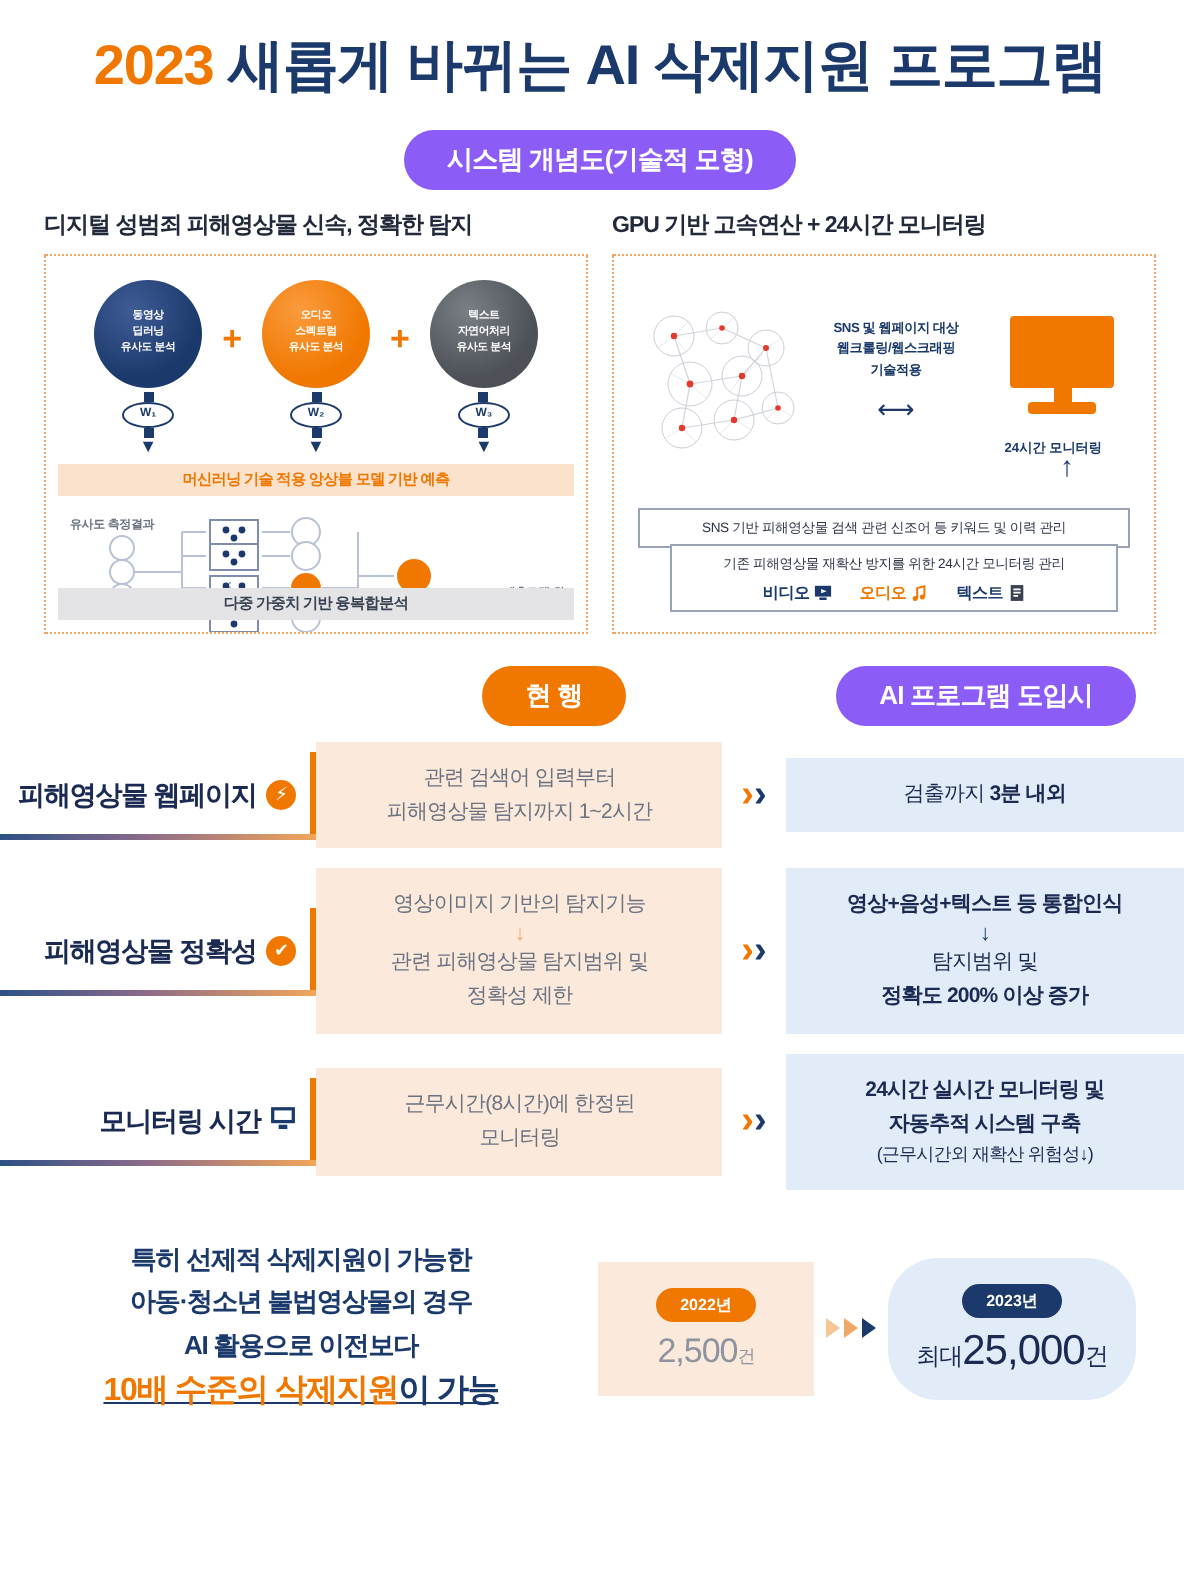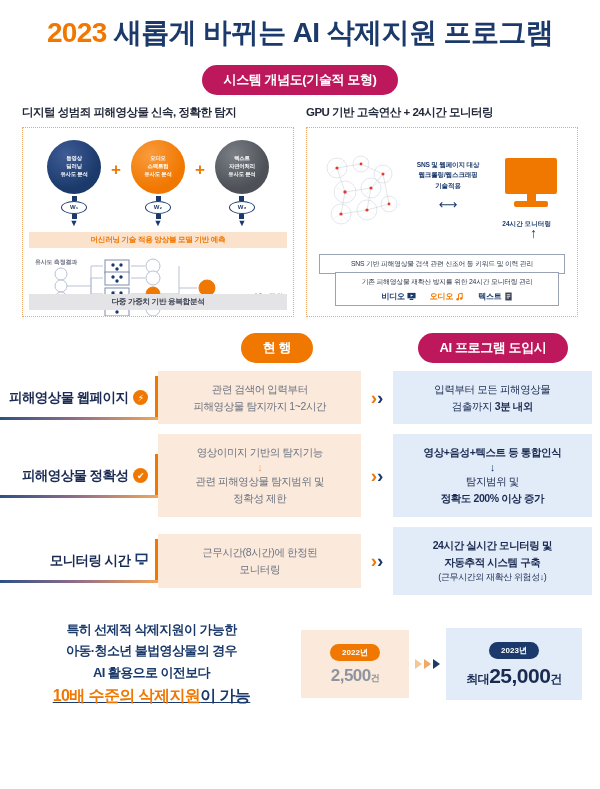--- a/index.html
+++ b/index.html
@@ -18,21 +18,21 @@
   .title { font-size: 28px; font-weight: 700; letter-spacing: -0.6px; line-height: 1.1; white-space: nowrap; }
   .title .orange { color: #f07800; }
   .title .navy { color: #1b3a6b; }
 
   
   .pill {
     display: inline-block; border-radius: 999px; color: #fff;
     font-size: 13px; font-weight: 700; padding: 6px 22px; letter-spacing: -0.4px;
     white-space: nowrap;
   }
-  .pill.navy { background: #be185d; }
+  .pill.navy { background: #8b5cf6; }
   .pill.orange { background: #f07800; }
   .concept-pill-wrap { text-align: center; margin-top: 16px; }
 
   
   .diagrams { display: flex; gap: 12px; padding: 10px 22px 0 22px; }
   .diagram { flex: 1; }
   .diag-head { text-align: left; font-size: 11.5px; font-weight: 700; color: #22293a; letter-spacing: -0.5px; margin-bottom: 7px; white-space: nowrap; }
   .diag-box { border: 1px dotted #f0a868; padding: 8px 6px; height: 190px; position: relative; }
 
   
@@ -45,21 +45,21 @@
   }
   .ball.b1 { background: radial-gradient(circle at 35% 28%, #3f5c96 0%, #1b3a6b 65%); }
   .ball.b2 { background: radial-gradient(circle at 35% 28%, #fa9b3d 0%, #f07800 65%); }
   .ball.b3 { background: radial-gradient(circle at 35% 28%, #7a7f86 0%, #4d5157 65%); }
   .plus { font-size: 17px; font-weight: 700; color: #f07800; margin-top: 20px; }
   .wnode { margin-top: 2px; display:flex; flex-direction:column; align-items:center; }
   .wsq { width: 5px; height: 5px; background: #1b3a6b; }
   .wellipse { width: 26px; height: 13px; border: 1px solid #1b3a6b; border-radius: 50%; display:flex; align-items:center; justify-content:center; font-size: 6px; font-weight:700; color:#1b3a6b; }
   .warrow { color: #1b3a6b; font-size: 9px; line-height: 8px; }
 
-  .band { text-align: center; font-size: 7.6px; font-weight: 700; padding: 3px 13px; letter-spacing: -0.3px; }
+  .band { text-align: center; font-size: 7.6px; font-weight: 700; padding: 3px 13px; letter-spacing: -0.3px; font-family: Liberation Serif, serif; }
   .band.peach { background: #fbe2cd; color: #f07800; margin-top: 5px; }
   .band.gray { background: #e4e4e6; color: #3b4252; margin-top: 3px; }
 
   .ml { position: relative; height: 64px; margin-top: 4px; }
   .ml-label { position: absolute; font-size: 6px; color: #6b7280; font-weight: 700; letter-spacing:-0.2px; }
 
   
   .rpanel { position: relative; height: 100%; }
   .sns-text { position: absolute; left: 92px; top: 24px; width: 86px; text-align: center; font-size: 6.6px; font-weight: 700; color:#1b3a6b; line-height: 1.6; letter-spacing:-0.2px; }
   .dblarrow { position:absolute; left: 96px; top: 64px; width: 78px; height: 10px; color:#1b3a6b; font-size: 13px; line-height: 9px; text-align:center; }
@@ -101,32 +101,32 @@
   .cell.ai { width: 214px; background:#e2ecf8; color:#1b2a52; font-size: 10.5px; }
   .cell.ai b { font-weight: 700; }
   .chev { width: 34px; text-align:center; font-size: 19px; font-weight:700; line-height: 1; }
   .chev .c1 { color:#f07800; }
   .chev .c2 { color:#1b3a6b; }
   .cellarrow { color:#f0a868; font-size: 11px; line-height: 1.1; }
   .cellarrow.navy { color:#1b3a6b; }
   .sub { font-size: 9px; font-weight: 400; }
 
   
-  .bottom { display:flex; align-items:center; padding: 14px 18px 0 18px; }
+  .bottom { display:flex; align-items:center; padding: 14px 32px 0 18px; }
   .bl { width: 290px; text-align:center; font-size: 13px; font-weight: 700; line-height: 1.65; letter-spacing:-0.6px; color:#1b3a6b; }
   .bl .big { font-size: 16px; text-decoration: underline; }
   .bl .orange { color:#f07800; }
   .stats { display:flex; align-items:center; gap: 6px; margin-left: 16px; }
   .stat { padding: 11px 12px 12px 12px; text-align:center; }
   .stat.s2022 { background:#fbeadb; width: 108px; }
-  .stat.s2023 { background:#e2ecf8; width: 136px; }
+  .stat.s2023 { background:#e2ecf8; width: 124px; border-radius: 25px; }
   .spill { display:inline-block; border-radius: 999px; color:#fff; font-size: 8px; font-weight:700; padding: 3px 12px; }
   .spill.o { background:#f07800; }
   .spill.n { background:#1b3a6b; }
-  .sval { margin-top: 5px; font-size: 17px; font-weight: 700; color:#8e949f; letter-spacing:-0.5px; }
+  .sval { margin-top: 5px; font-size: 17px; font-weight: 400; color:#8e949f; letter-spacing:-0.5px; }
   .sval .unit { font-size: 9px; }
   .sval.navy { color:#1b2a52; font-size: 21px; }
   .sval.navy .pre { font-size: 12px; text-align: right; }
   .tri-row { display:flex; align-items:center; gap: 2px; }
   .tri { width:0; height:0; border-top: 5px solid transparent; border-bottom: 5px solid transparent; border-left: 7px solid #f3c79a; }
   .tri.t2 { border-left-color:#f0a868; }
   .tri.t3 { border-left-color:#1b3a6b; }
 </style>
 </head>
 <body>
@@ -342,21 +342,20 @@
         <span class="txt">피해영상물 웹페이지</span>
         <span class="badge">⚡</span>
         <span class="vbar"></span>
       </div>
       <div class="cell cur">
         <div>관련 검색어 입력부터</div>
         <div>피해영상물 탐지까지 1~2시간</div>
       </div>
       <div class="chev"><span class="c1">›</span><span class="c2">›</span></div>
       <div class="cell ai">
-        <div>입력부터 모든 피해영상물</div>
         <div><span>검출까지 </span><b>3분 내외</b></div>
       </div>
     </div>
 
     <div class="row">
       <div class="rlabel">
         <span class="txt">피해영상물 정확성</span>
         <span class="badge">✔</span>
         <span class="vbar"></span>
       </div>

